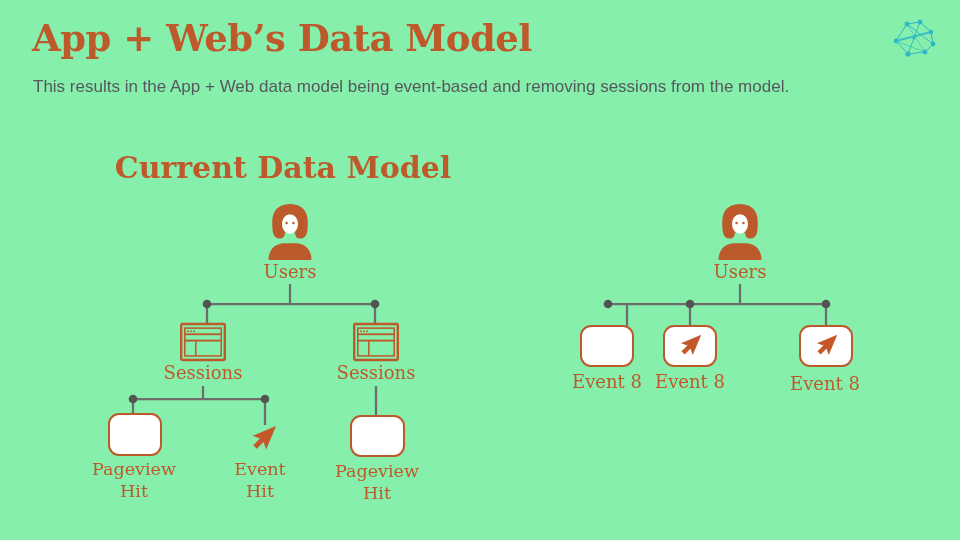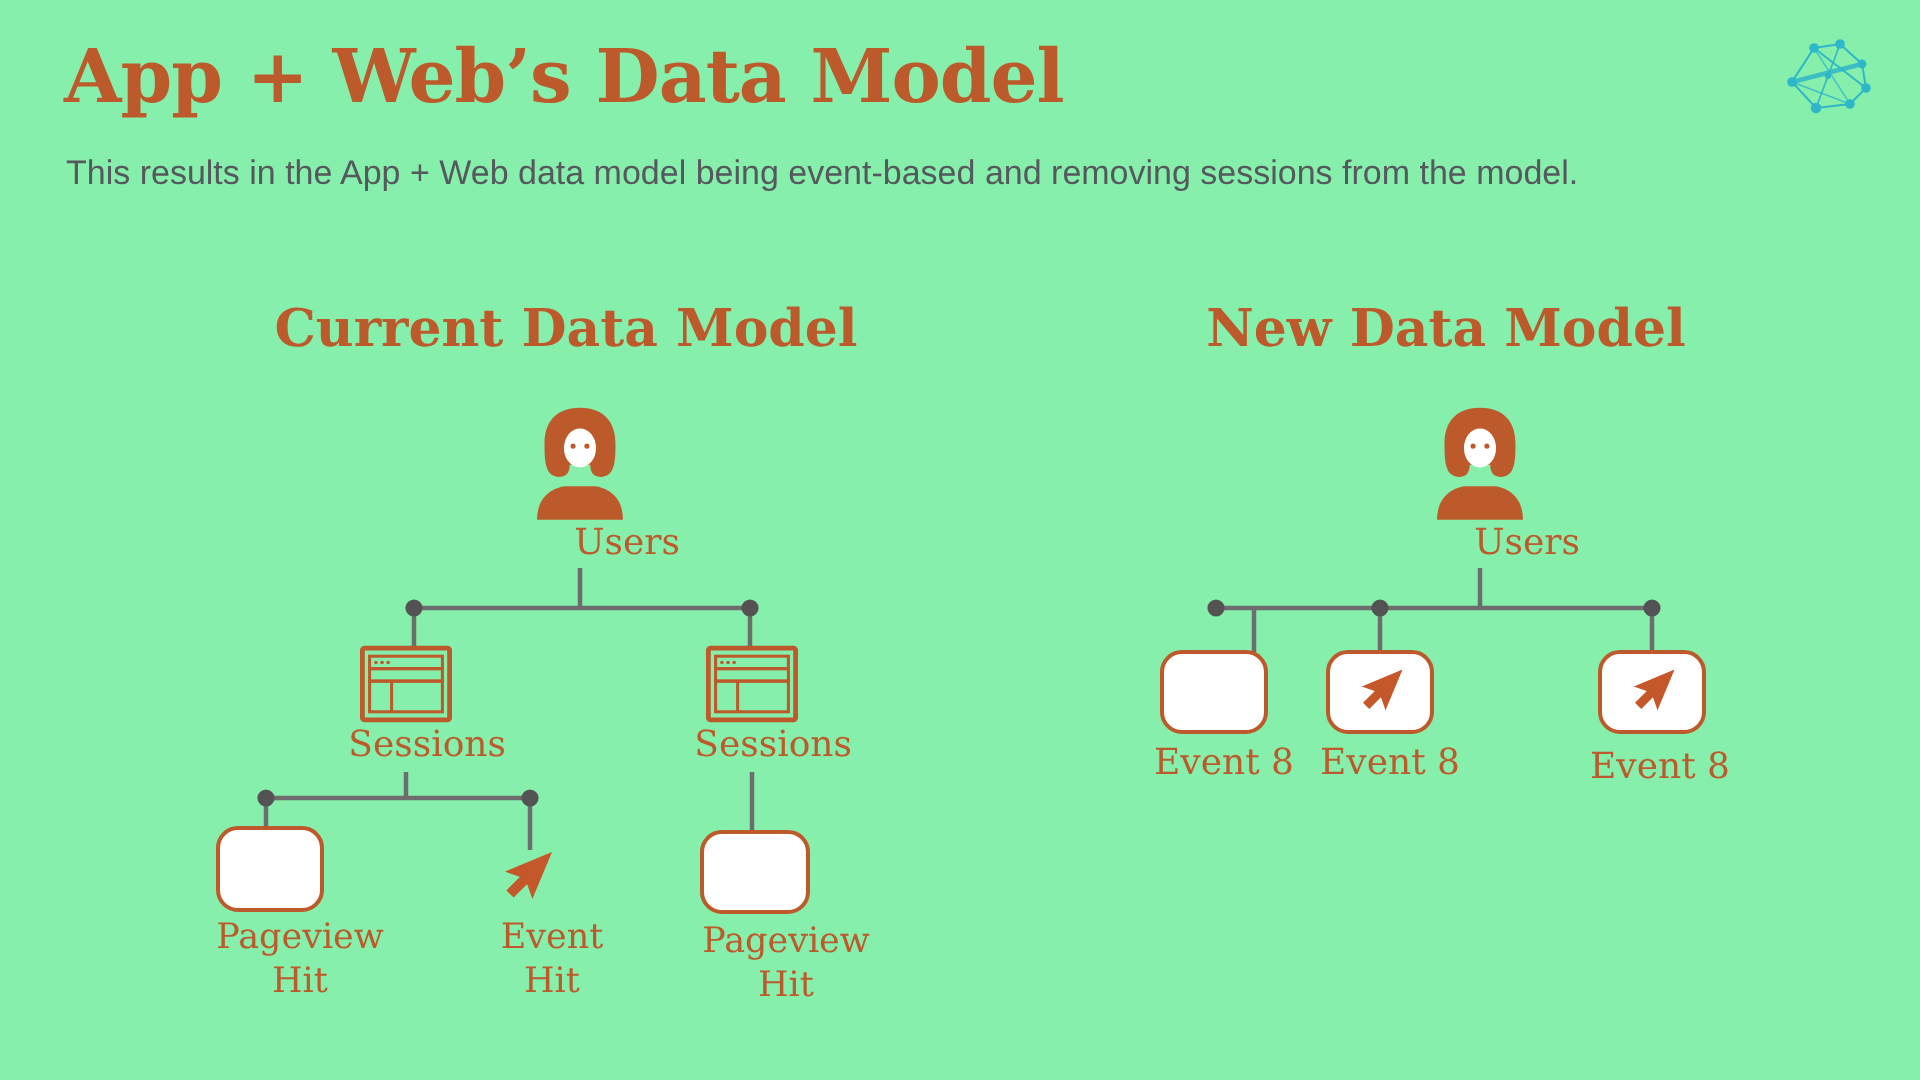--- a/index.html
+++ b/index.html
@@ -13,31 +13,31 @@
     color:#bd5a2b;font-family:"DejaVu Serif", serif;
   }
   .description{
     position:absolute;left:33px;top:76px;width:890px;margin:0;
     font-family:"Liberation Sans", sans-serif;font-size:17px;line-height:22px;
     color:#55585c;
   }
   .description span{display:block;}
   .model-heading{
     position:absolute;top:150px;width:360px;margin:0;text-align:center;
-    font-size:26px;font-weight:700;color:#bd5a2b;
+    font-size:30px;font-weight:700;color:#bd5a2b;
   }
   .heading-current{left:103px;}
   .heading-new{left:543px;}
   .node-label{
-    position:absolute;width:100px;text-align:right;
+    position:absolute;width:100px;text-align:center;
     font-size:18px;color:#bd5a2b;line-height:21px;
   }
   .leaf-label{
     position:absolute;width:88px;text-align:center;
-    font-size:17.5px;color:#bd5a2b;line-height:21.5px;margin-left:16px;
+    font-size:17.5px;color:#bd5a2b;line-height:21.5px;
   }
   .leaf-label span{display:block;}
   .icon-abs{position:absolute;}
   .hit-box{
     position:absolute;border:2.5px solid #bd5a2b;border-radius:11px;
     background:#ffffff;box-sizing:border-box;
     display:flex;align-items:center;justify-content:center;
   }
   .connectors{position:absolute;left:0;top:0;pointer-events:none;}
   .defs-holder{position:absolute;width:0;height:0;overflow:hidden;}
@@ -164,21 +164,20 @@
     <span>Event</span>
     <span>Hit</span>
   </div>
 
   <div class="hit-box" style="left:350px;top:415px;width:55px;height:42px"></div>
   <div class="leaf-label" style="left:333px;top:461px">
     <span>Pageview</span>
     <span>Hit</span>
   </div>
 
-  <h2 class="model-heading heading-new">New Data Model</h2>
 
   <svg class="icon-abs" style="left:712px;top:201px" width="56" height="60" viewBox="0 0 60 62">
       <use href="#def-person"></use>
     </svg>
   <div class="node-label" style="left:690px;top:261px">Users</div>
 
   <div class="hit-box" style="left:580px;top:325px;width:54px;height:42px"></div>
   <div class="node-label" style="left:567px;top:371px;width:80px">Event 8</div>
 
   <div class="hit-box" style="left:663px;top:325px;width:54px;height:42px">

